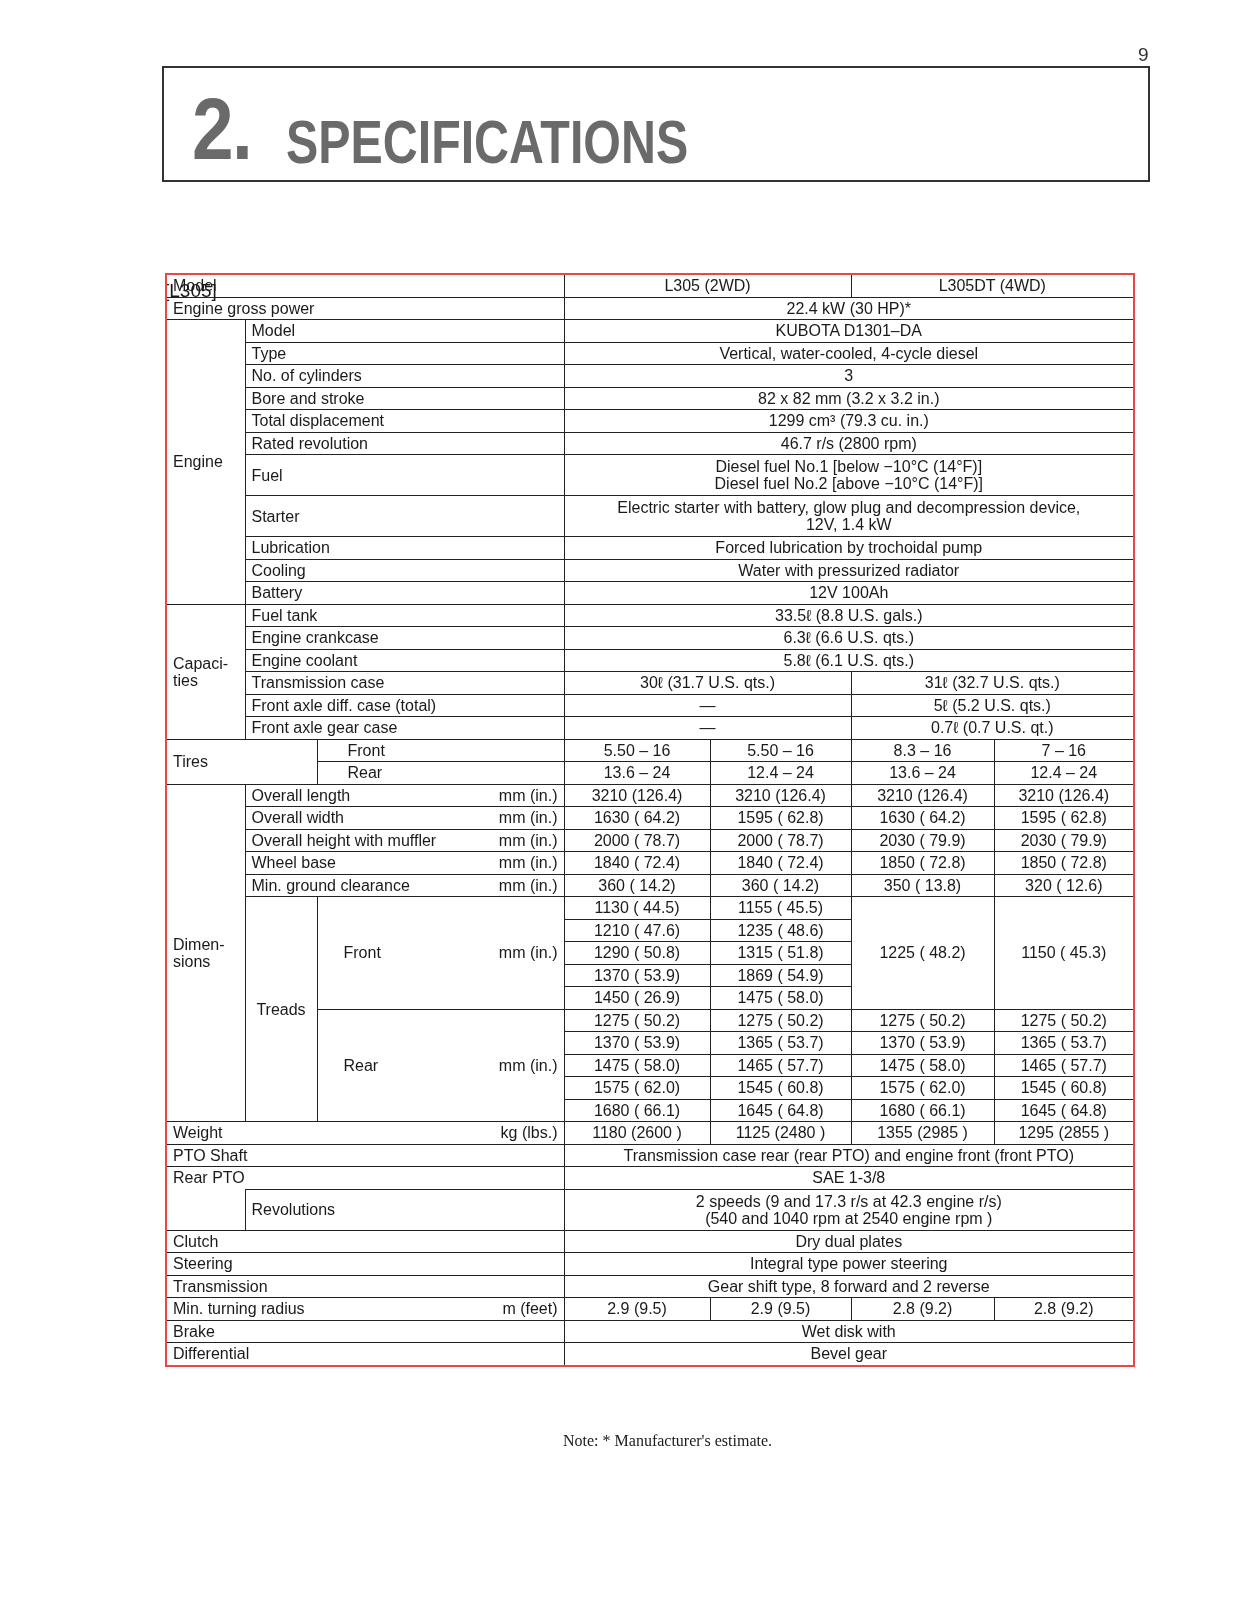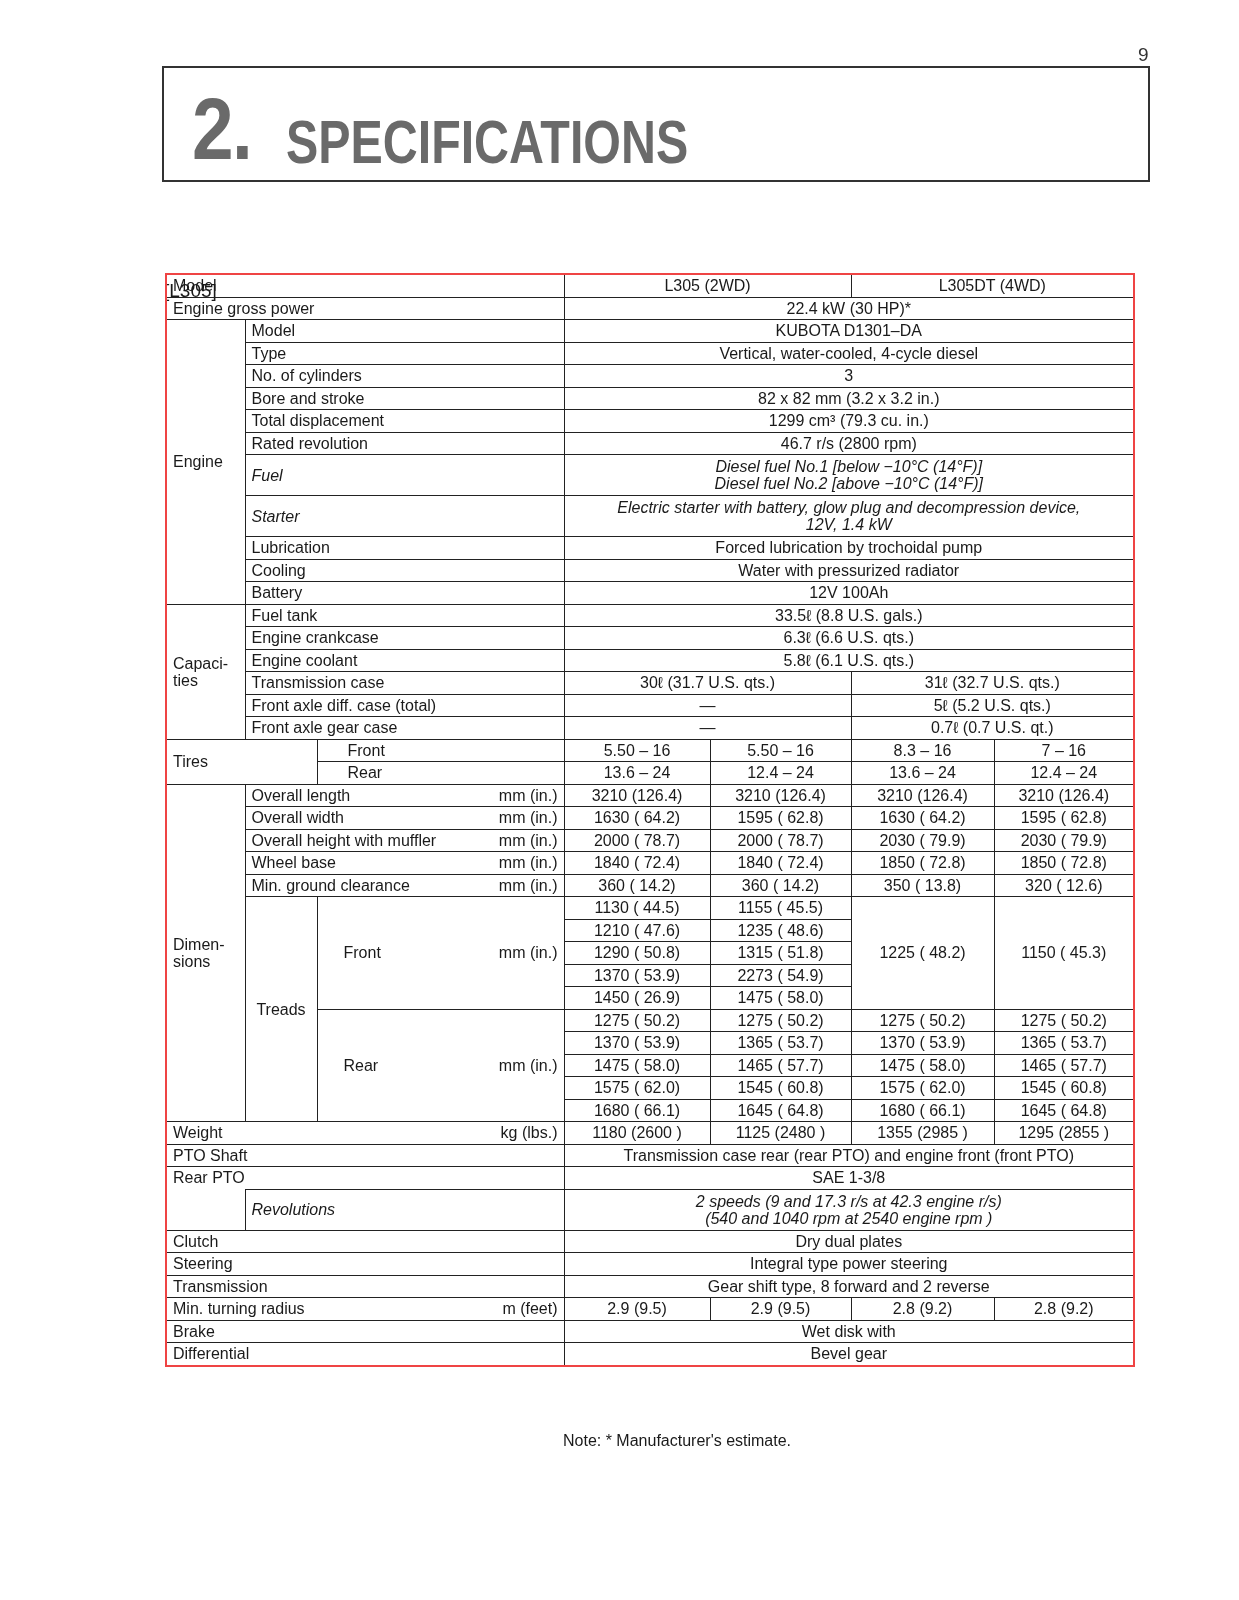--- a/index.html
+++ b/index.html
@@ -8,22 +8,22 @@
   .title-box { position:absolute; left:162px; top:66px; width:988px; height:116px; border:2px solid #333; border-right:2px solid #333; box-sizing:border-box; }
   .title-box .num { position:absolute; left:28px; top:10px; font-size:88px; font-weight:bold; letter-spacing:-2px; color:#6a6a6a; font-family:"Liberation Sans", sans-serif; transform:scaleX(0.85); transform-origin:left; }
   .title-box .text { position:absolute; left:122px; top:38px; font-size:62px; font-weight:bold; color:#6a6a6a; transform:scaleX(0.78); transform-origin:left; letter-spacing:0px; }
   .section-label { position:absolute; left:164px; top:236px; font-size:19px;margin-top:44px; }
   table.spec { position:absolute; left:165px; top:273px; width:968px; border-collapse:collapse; font-size:16px; table-layout:fixed; }
   table.spec td { border:1px solid #222; padding:0 6px; height:21.5px; line-height:17px; vertical-align:middle; white-space:nowrap; }
   table.spec { border:2px solid #ef4444;padding-left:28px; }
   .c { text-align:center; }
   .grp { vertical-align:middle; }
   .unit { float:right; }
-  .note { position:absolute; left:563px; top:1432px; font-size:16px; }
-  .tall { height:40px !important;font-style:italic; }
+  .note { position:absolute; left:563px; top:1432px; font-size:16px;font-family:Liberation Serif, serif; }
+  .tall { height:40px !important; }
 </style>
 </head>
 <body>
 
 <div class="page-number">9</div>
 
 <div class="title-box">
   <span class="num">2.</span>
   <span class="text">SPECIFICATIONS</span>
 </div>
@@ -199,21 +199,21 @@
   <tr>
     <td class="c">1210 ( 47.6)</td>
     <td class="c">1235 ( 48.6)</td>
   </tr>
   <tr>
     <td class="c">1290 ( 50.8)</td>
     <td class="c">1315 ( 51.8)</td>
   </tr>
   <tr>
     <td class="c">1370 ( 53.9)</td>
-    <td class="c">2273 ( 54.9)</td>
+    <td class="c">1869 ( 54.9)</td>
   </tr>
   <tr>
     <td class="c">1450 ( 26.9)</td>
     <td class="c">1475 ( 58.0)</td>
   </tr>
 
   <tr>
     <td rowspan="5" colspan="2"><span style="padding-left:20px">Rear</span><span class="unit">mm (in.)</span></td>
     <td class="c">1275 ( 50.2)</td>
     <td class="c">1275 ( 50.2)</td>

